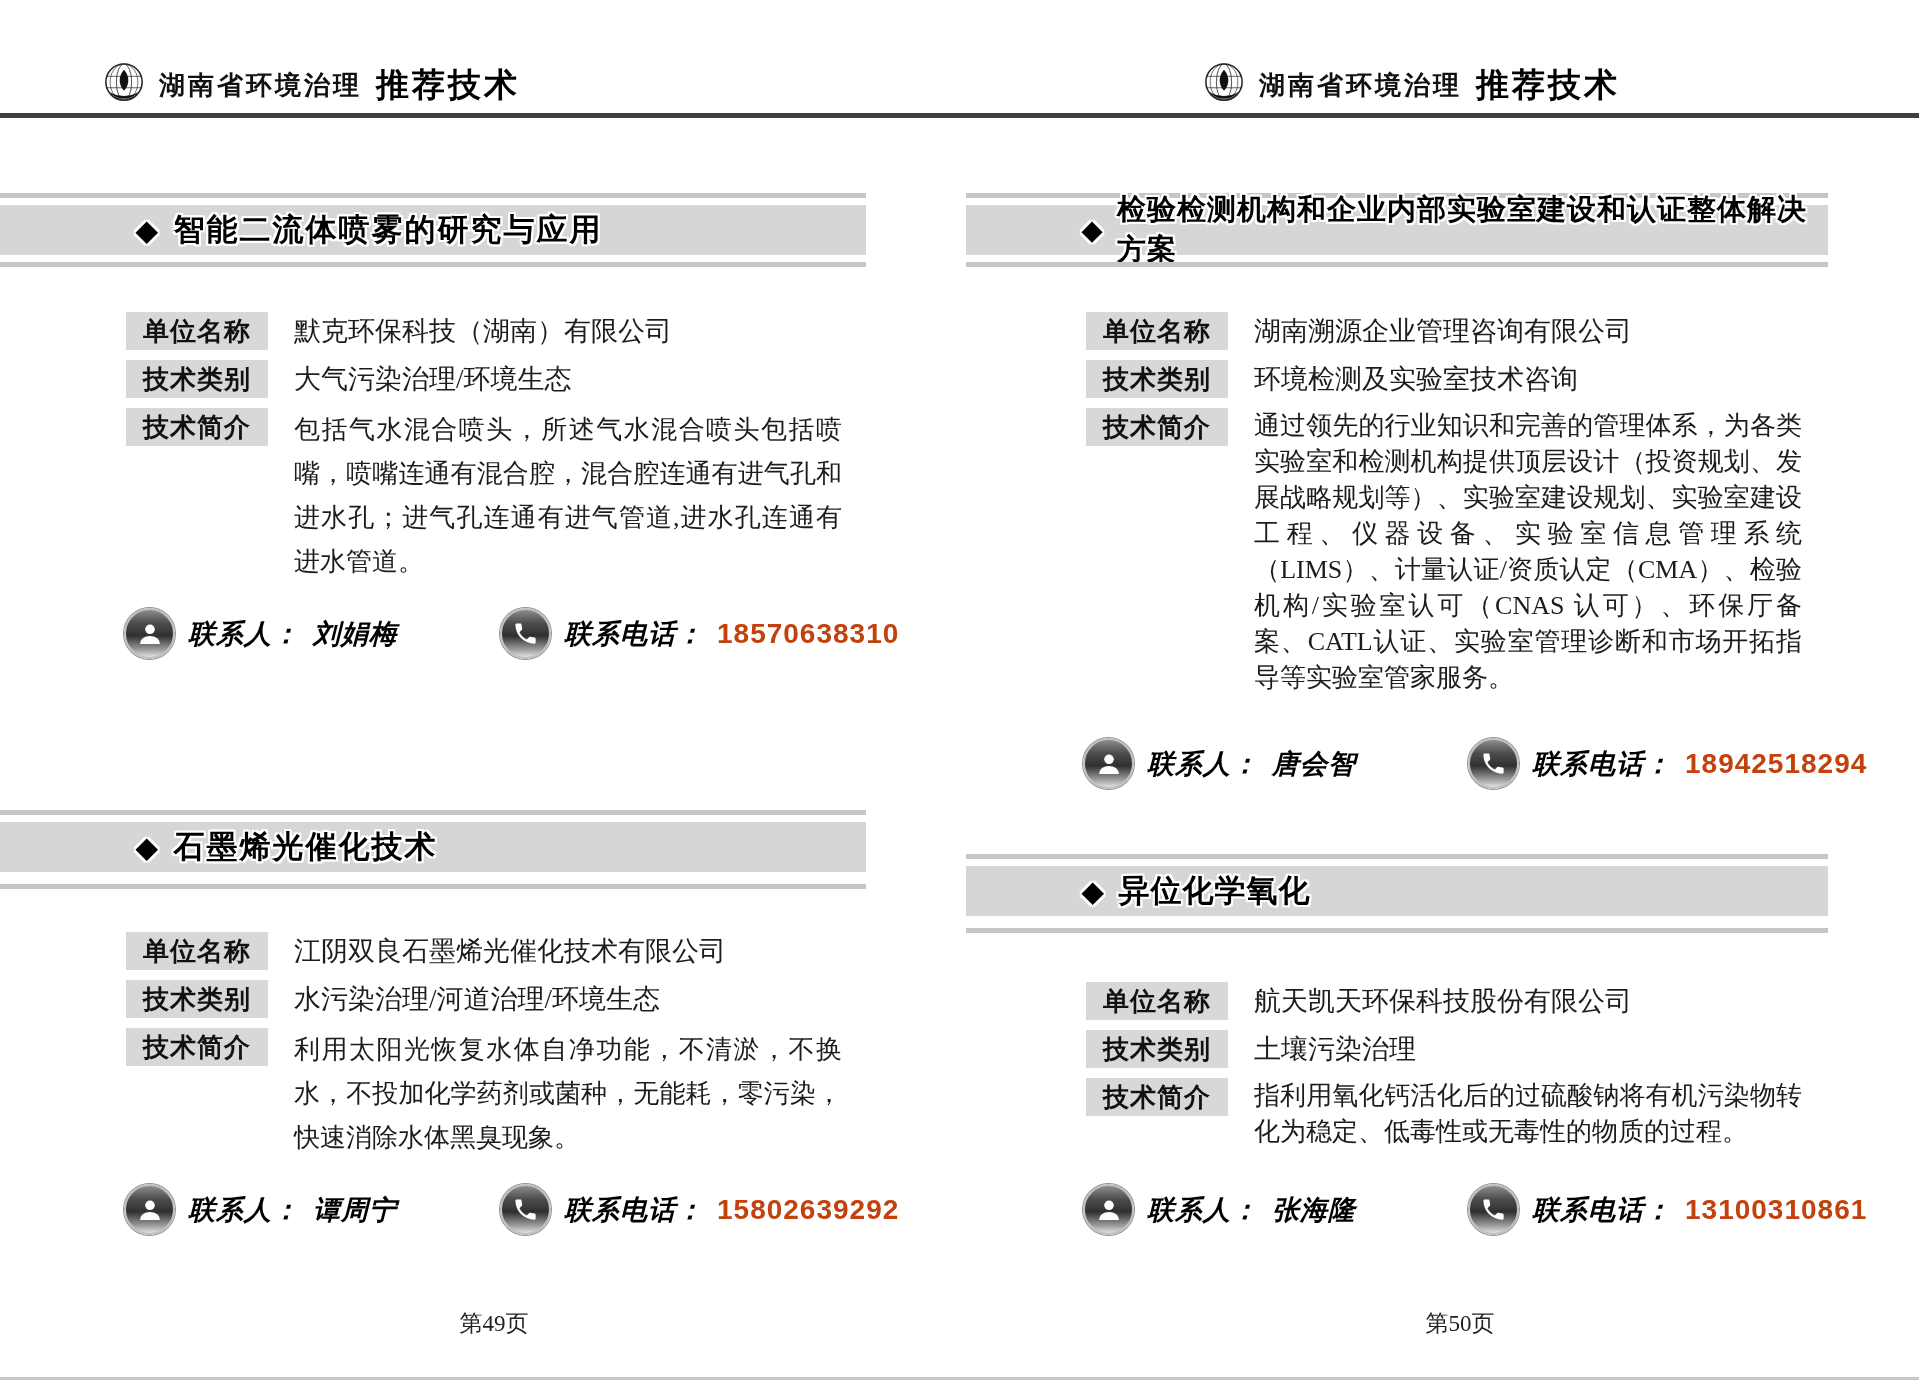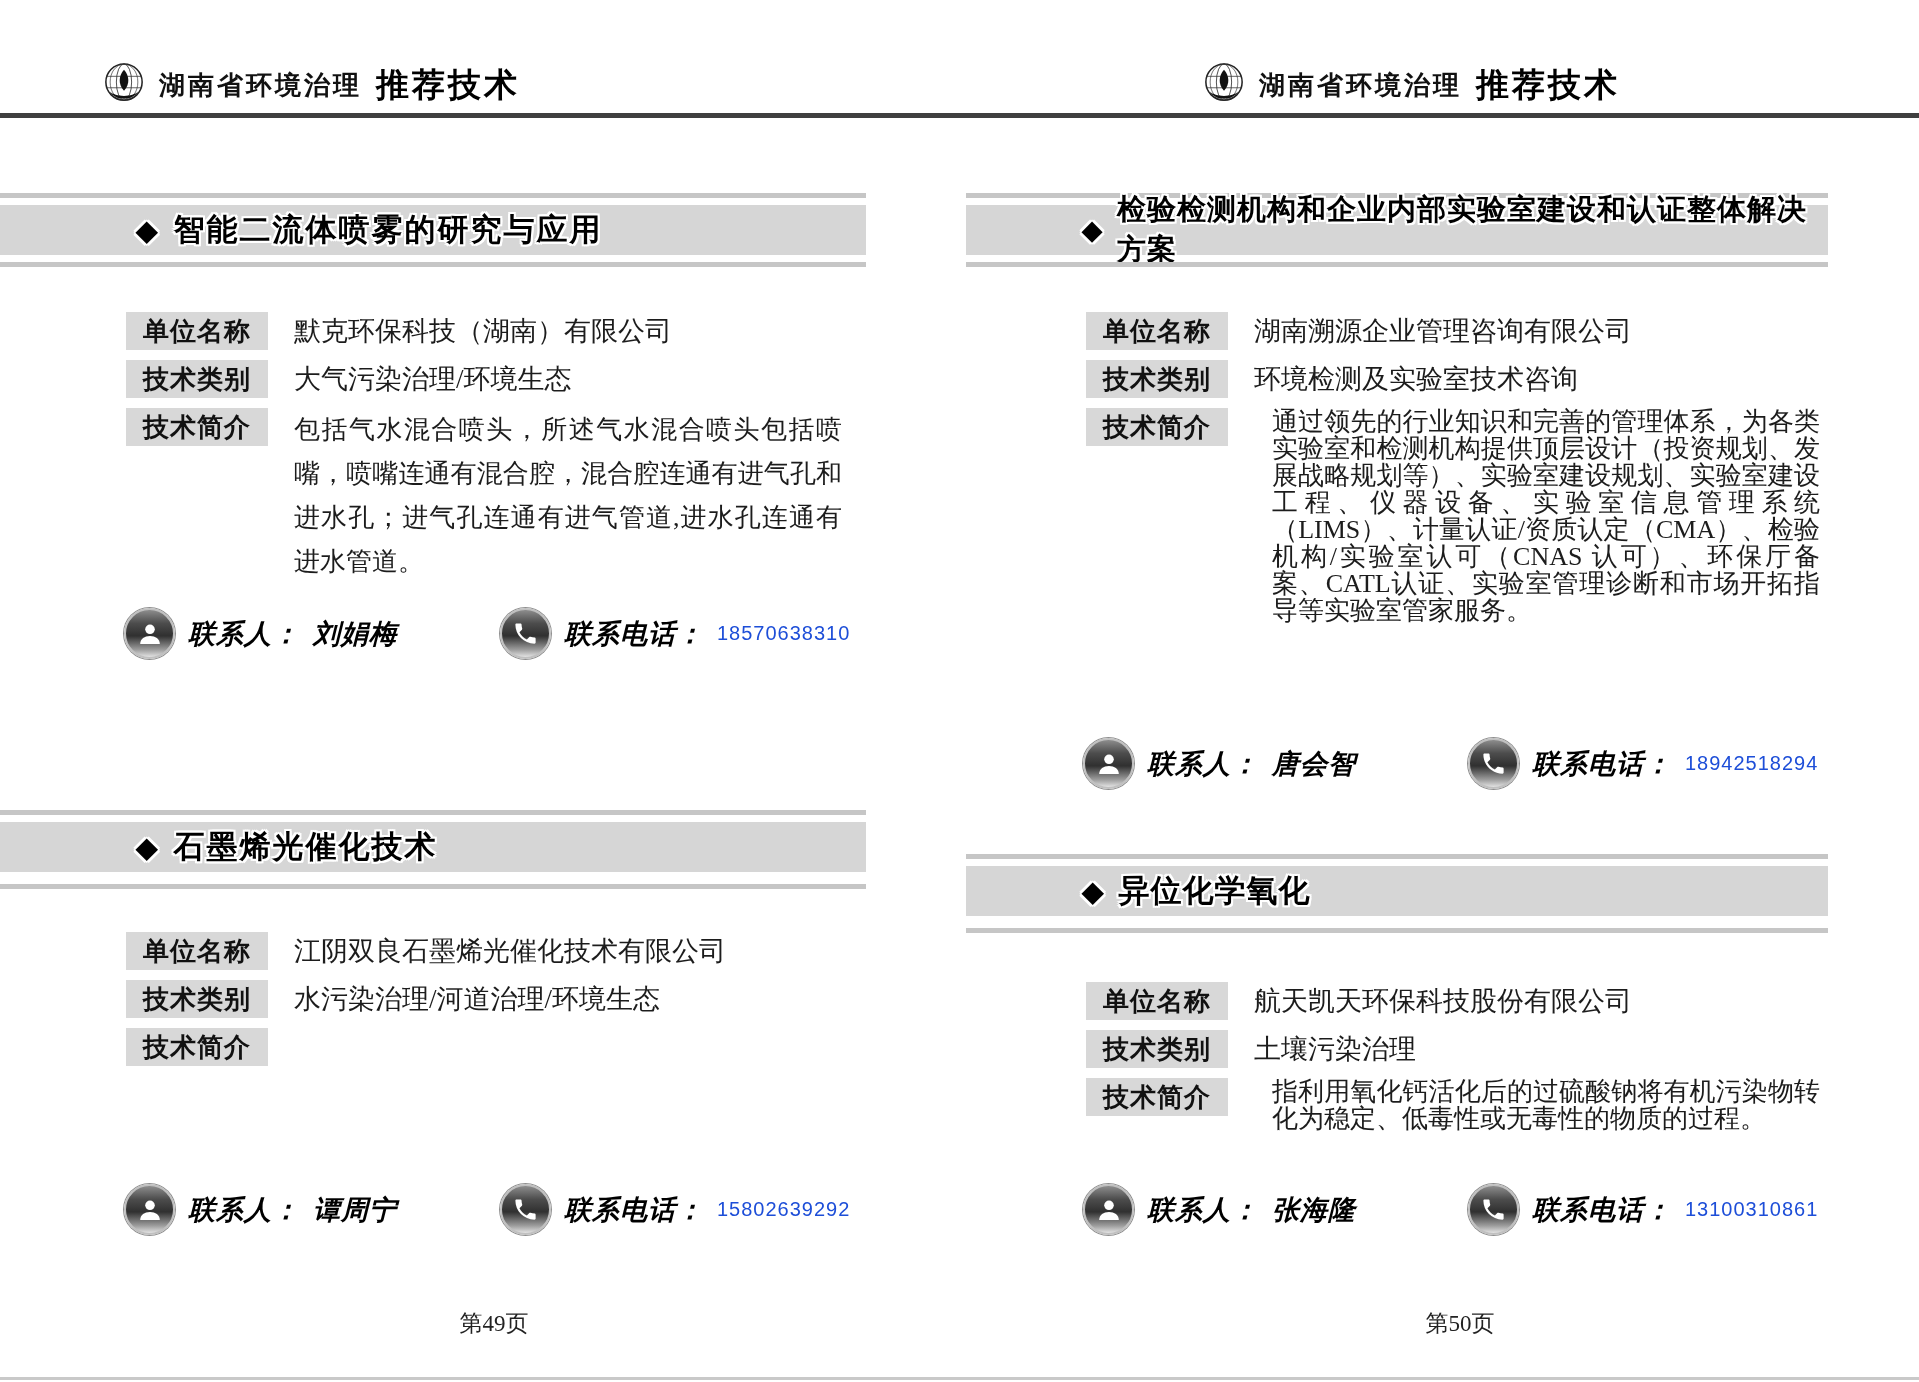--- a/index.html
+++ b/index.html
@@ -25,30 +25,30 @@
 
   
   .field-row{position:absolute;display:flex;align-items:flex-start;gap:26px;}
   .pill{flex:0 0 142px;height:38px;background:#d8d8d8;border-radius:0;
         display:flex;align-items:center;justify-content:center;
         font-weight:bold;font-size:26px;letter-spacing:1px;color:#111;}
   .value{font-family:"Liberation Serif",serif;font-size:27px;color:#1c1c1c;line-height:38px;white-space:nowrap;}
   .para{font-family:"Liberation Serif",serif;font-size:26px;color:#1c1c1c;
         text-align:justify;text-align-last:left;white-space:normal;}
   .para-l{width:548px;line-height:44px;}
-  .para-r{width:548px;line-height:27px;margin-left:18px;}
+  .para-r{width:548px;line-height:36px;}
 
   
   .contact-group{position:absolute;display:flex;align-items:center;gap:13px;}
   .cicon{width:47px;height:47px;border-radius:50%;flex:0 0 47px;
          background:linear-gradient(180deg,#8d8d8d 0%,#4d4d4d 28%,#303030 55%,#9f9f9f 85%,#e3e3e3 100%);
          border:2px solid #c0c0c0;box-shadow:0 0 0 1px #8f8f8f;
          display:flex;align-items:center;justify-content:center;}
   .clabel{font-weight:bold;font-size:27px;color:#000;letter-spacing:1px;white-space:nowrap;font-style:italic;}
-  .cphone{font-weight:normal;font-size:20px;color:#1d4ed8;letter-spacing:1px;white-space:nowrap;}
+  .cphone{font-weight:bold;font-size:28px;color:#c2410c;letter-spacing:1px;white-space:nowrap;}
 
   .page-num{position:absolute;font-family:"Liberation Serif",serif;font-size:23px;color:#222;text-align:center;margin-top:22px;}
 </style>
 </head>
 <body>
 
 <div id="canvas">
 
   <div class="page-header" style="left:103px;top:62px;">
     <span>
@@ -136,20 +136,21 @@
   <div class="field-row" style="left:126px;top:932px;">
     <div class="pill">单位名称</div>
     <div class="value">江阴双良石墨烯光催化技术有限公司</div>
   </div>
   <div class="field-row" style="left:126px;top:980px;">
     <div class="pill">技术类别</div>
     <div class="value">水污染治理/河道治理/环境生态</div>
   </div>
   <div class="field-row" style="left:126px;top:1028px;">
     <div class="pill">技术简介</div>
+    <div class="para para-l">利用太阳光恢复水体自净功能，不清淤，不换水，不投加化学药剂或菌种，无能耗，零污染，快速消除水体黑臭现象。</div>
   </div>
 
   <div class="contact-group" style="left:124px;top:1184px;">
     <span class="cicon">
       <svg width="28" height="28" viewBox="0 0 24 24">
           <circle cx="12" cy="8" r="4.1" fill="#fff"></circle>
           <path d="M3.6 20.6 c0-4.6 3.8-6.9 8.4-6.9 s8.4 2.3 8.4 6.9 z" fill="#fff"></path>
         </svg>
     </span>
     <span class="clabel">联系人：</span>

